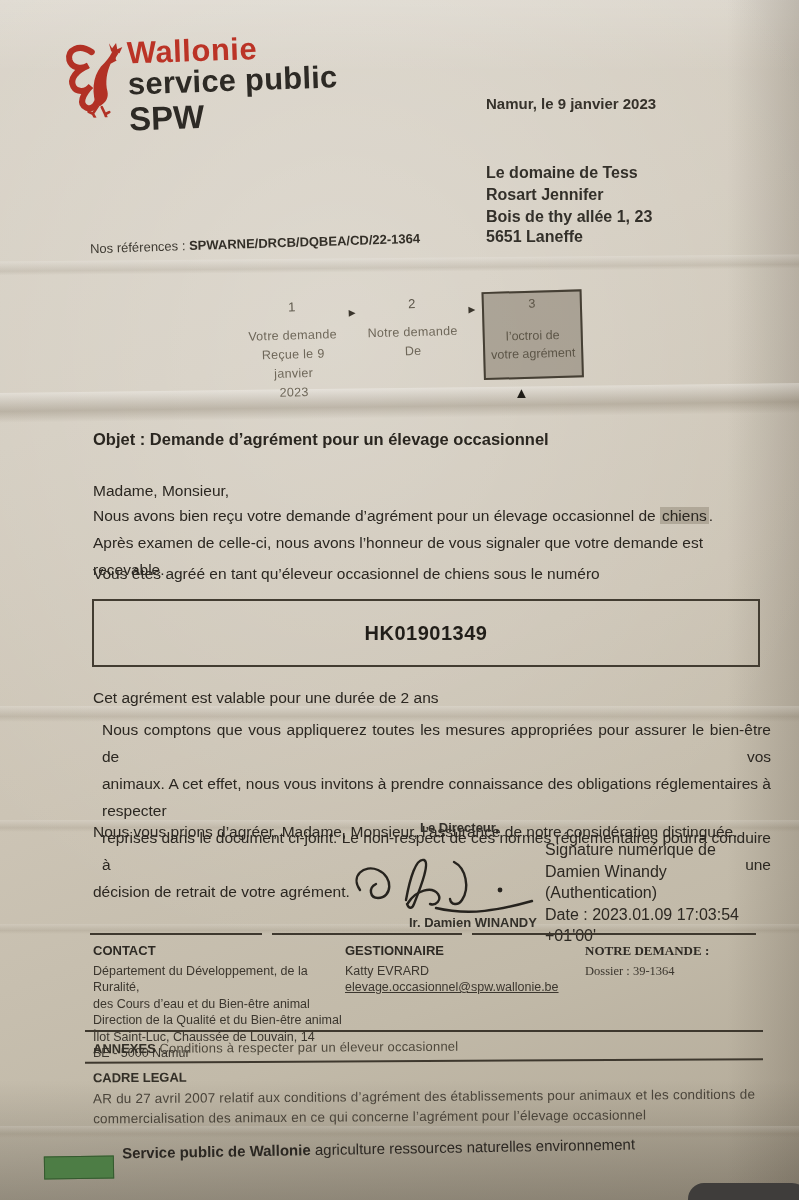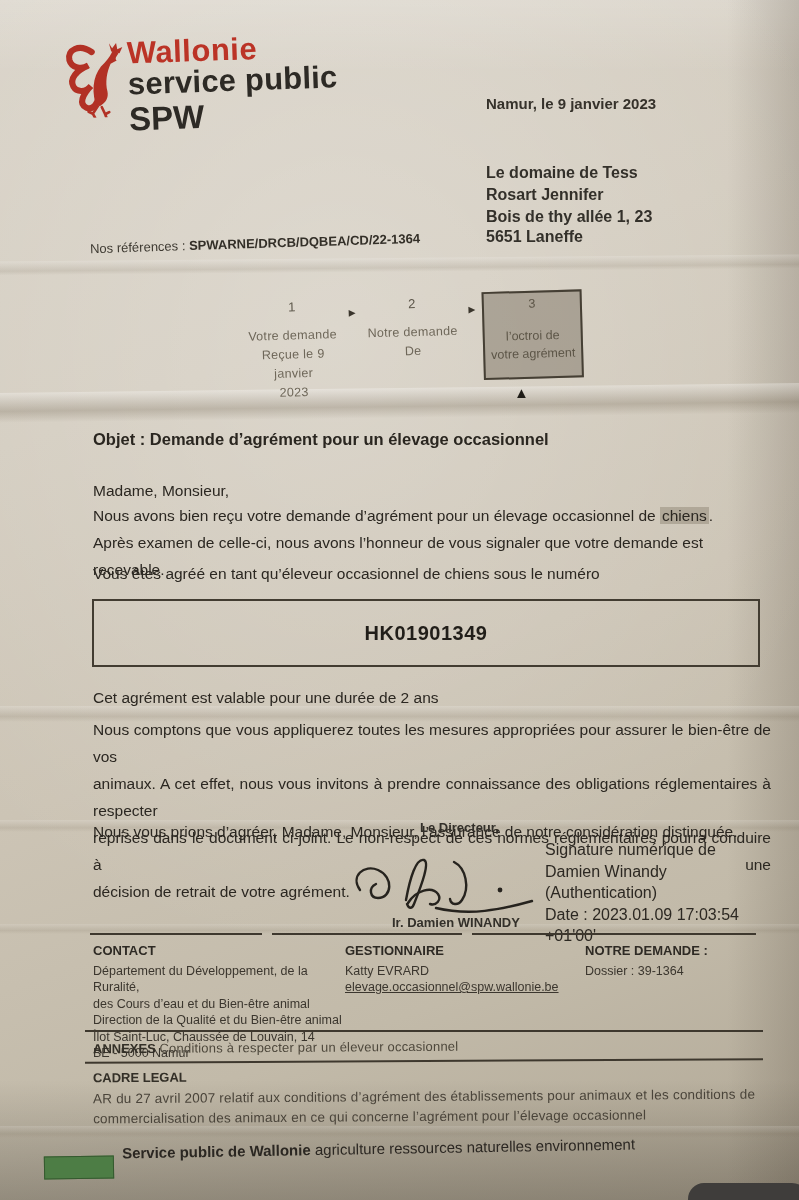--- a/index.html
+++ b/index.html
@@ -52,42 +52,42 @@
   .salutation{left:93px;top:477px;font-size:15.5px;}
   .body-text{font-size:15.5px;color:#2b2721;line-height:27px;}
   .para1{left:93px;top:502px;width:678px;}
   .hl{background:rgba(104,93,72,.30);padding:0 2px;}
   .para2{left:93px;top:560px;}
   .numbox{left:92px;top:599px;width:664px;height:64px;border:2px solid #423c31;
           display:flex;align-items:center;justify-content:center;}
   .numbox span{font-size:20px;font-weight:700;letter-spacing:.5px;color:#211e19;}
   .validity{left:93px;top:684px;}
   .para3{left:93px;top:716px;width:678px;}
-  .para3 .just{text-align:justify;text-align-last:justify;}
+  .para3 .just{text-align:justify;text-align-last:justify;margin-left:9px;}
   .closing{left:93px;top:818px;}
 
   
   .directeur{left:402px;top:820px;font-size:13px;font-weight:700;color:#33302a;padding-left:18px;}
   .sig-svg{left:348px;top:848px;}
-  .sig-name{left:392px;top:915px;font-size:13px;font-weight:700;color:#33302a;}
+  .sig-name{left:409px;top:915px;font-size:13px;font-weight:700;color:#33302a;}
   .digital{left:545px;top:839px;font-size:16px;line-height:21.5px;color:#2c2822;}
 
   .rule{position:absolute;height:2px;background:#3e382e;}
   .r1{left:90px;top:933px;width:172px;}
   .r2{left:272px;top:933px;width:190px;}
   .r3{left:472px;top:933px;width:284px;}
   .r-full1{left:85px;top:1030px;width:678px;height:1.5px;}
   .r-full2{left:85px;top:1060px;width:678px;height:1.5px;transform:rotate(-.3deg);}
 
   
   .fcol-h{font-size:13px;font-weight:700;color:#2e2a24;margin-bottom:3px;}
   .fcol{font-size:12.5px;line-height:16.5px;color:#3b362e;}
   .contact{left:93px;top:943px;width:255px;}
   .manager{left:345px;top:943px;width:230px;}
-  .request{left:585px;top:943px;width:180px;}
+  .request{left:585px;top:943px;width:180px;font-family:Liberation Serif, serif;}
   .email{text-decoration:underline;}
 
   .annexes{left:93px;top:1040px;font-size:13px;color:#4e483c;transform:rotate(-.4deg);letter-spacing:.2px;}
   .annexes b{font-weight:700;color:#332f27;letter-spacing:0;}
   .legal{left:93px;top:1068px;transform:rotate(-.4deg);}
   .legal-h{font-size:13px;font-weight:700;color:#332f27;margin-bottom:4px;}
   .legal-line{font-size:13.5px;line-height:20px;color:#4a443a;letter-spacing:.2px;}
 
   .brandline{left:122px;top:1140px;font-size:15px;color:#2b2722;transform:rotate(-1deg);}
   .brandline .b{font-weight:700;}

